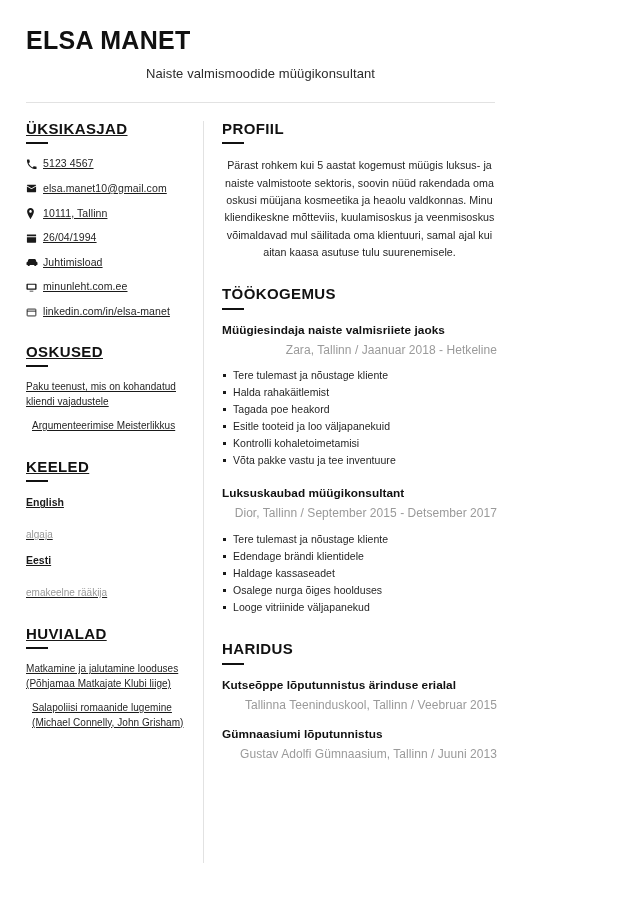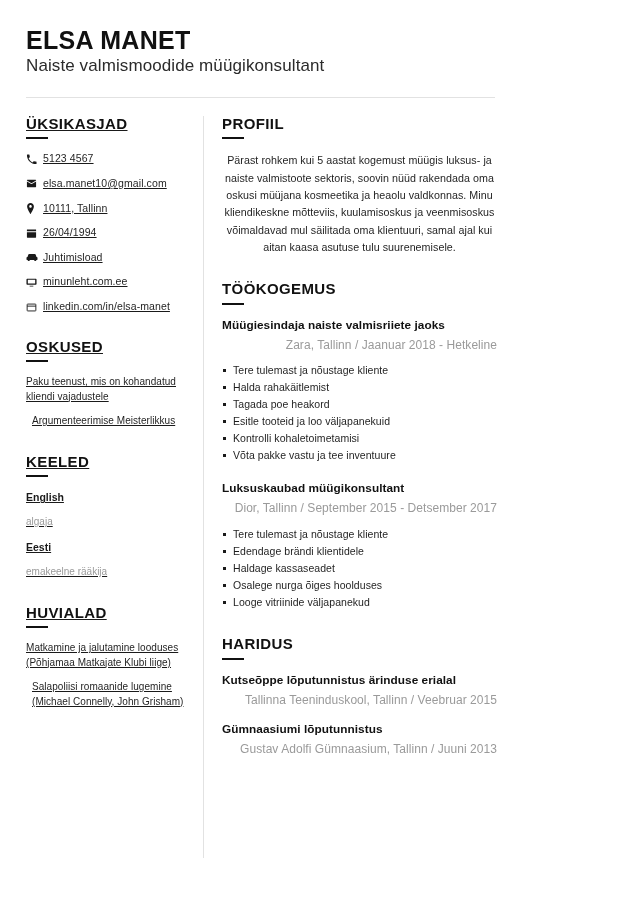--- a/index.html
+++ b/index.html
@@ -31,25 +31,26 @@
 
   .name {
     font-size: 25px;
     font-weight: 700;
     letter-spacing: 0.3px;
     color: #111111;
     line-height: 1.15;
   }
 
   .subtitle {
-    margin-top: 1px;
-    font-size: 17px;
+    margin-top: 11px;
+    font-size: 13px;
     font-weight: 400;
     color: #2b2b2b;
     letter-spacing: 0.1px;
+    text-align: center;
   }
 
   .header-rule {
     margin: 21px 26px 0 26px;
     height: 1px;
     background: #e2e2e2;
   }
 
   
   .columns {
@@ -144,21 +145,21 @@
     font-size: 10.5px;
     font-weight: 700;
     color: #1a1a1a;
     line-height: 1.4;
   }
 
   .lang-level {
     font-size: 10px;
     color: #9a9a9a;
     line-height: 1.45;
-    margin-top: 10px;
+    margin-top: 18px;
   }
 
   
   .profile-text {
     font-size: 10.7px;
     line-height: 1.62;
     color: #1f1f1f;
     letter-spacing: 0.05px;
     text-align: center;
   }

